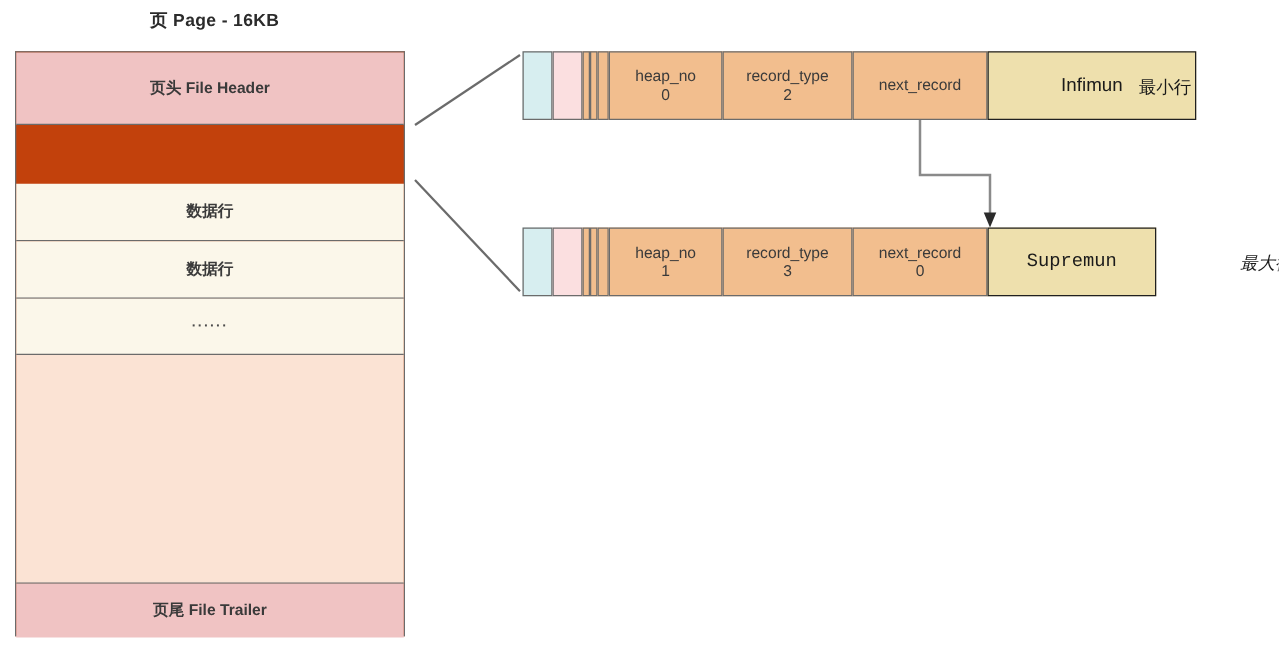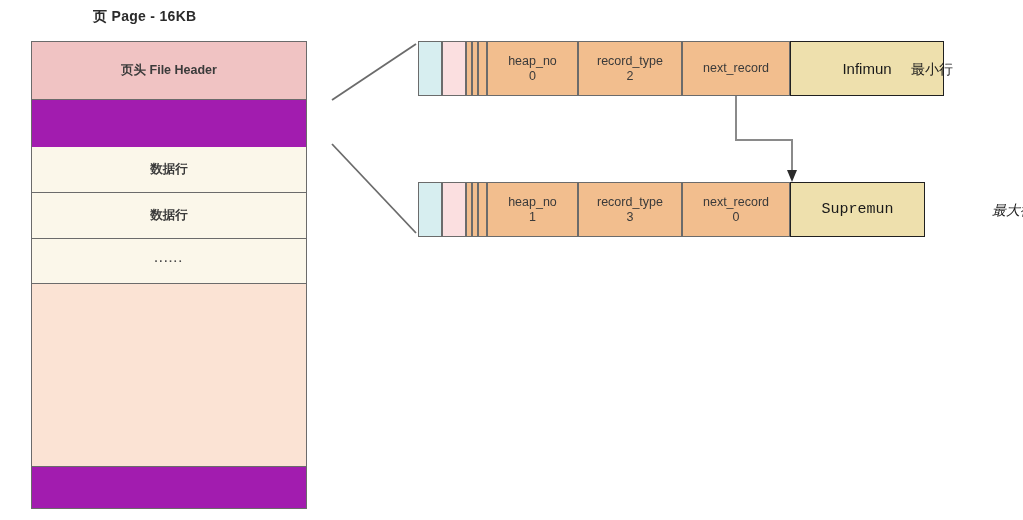--- a/index.html
+++ b/index.html
@@ -16,40 +16,40 @@
     position: relative;
     width: 1023px;
     height: 520px;
     background: #ffffff;
     overflow: hidden;
   }
 
   
   .page-title {
     position: absolute;
-    left: 93px;
+    left: 120px;
     top: 8px;
     width: 200px;
     font-size: 14px;
     font-weight: bold;
     color: #2b2b2b;
     letter-spacing: 0.3px;
     white-space: nowrap;
   }
 
   
   .page-box {
     position: absolute;
-    left: 31px;
+    left: 12px;
     top: 41px;
-    width: 276px;
+    width: 312px;
     height: 468px;
     border: 1.6px solid #6b6b6b;
     box-sizing: border-box;
-    background: #a21caf;
+    background: #c2410c;
   }
   .page-row {
     position: absolute;
     left: 0;
     width: 100%;
     box-sizing: border-box;
     display: flex;
     align-items: center;
     justify-content: center;
     font-size: 12.5px;
@@ -137,41 +137,44 @@
       <span class="row-label">数据行</span>
     </div>
     <div class="page-row" style="top: 151px; height: 46px; background: rgb(251, 247, 234);">
       <span class="row-label">数据行</span>
     </div>
     <div class="page-row" style="top: 197px; height: 45px; background: rgb(251, 247, 234);">
       <span class="row-label dots-label">······</span>
     </div>
     <div class="page-row" style="top: 242px; height: 183px; background: rgb(251, 227, 212);">
       <span class="row-label"></span>
+    </div>
+    <div class="page-row last" style="top: 425px; height: 43px; background: rgb(240, 195, 195);">
+      <span class="row-label">页尾 File Trailer</span>
     </div>
   </div>
 
   <div class="record-row" id="record-0" style="top: 41px; left: 0px; width: 1023px;">
       <div class="rec-cell cell-blue" style="left: 418px; width: 24px;"></div>
       <div class="rec-cell cell-pink" style="left: 442px; width: 24px;"></div>
       <div class="rec-cell cell-orange" style="left: 466px; width: 6px;"></div>
       <div class="rec-cell cell-orange" style="left: 472px; width: 6px;"></div>
       <div class="rec-cell cell-orange" style="left: 478px; width: 9px;"></div>
       <div class="rec-cell cell-orange" style="left: 487px; width: 91px;">
         <span class="cell-name">heap_no</span>
         <span class="cell-val">0</span>
       </div>
       <div class="rec-cell cell-orange" style="left: 578px; width: 104px;">
         <span class="cell-name">record_type</span>
         <span class="cell-val">2</span>
       </div>
       <div class="rec-cell cell-orange" style="left: 682px; width: 108px;">
         <span class="cell-name">next_record</span>
       </div>
-      <div class="value-box" style="left: 790px; width: 154px;">Infimun</div>
+      <div class="value-box" style="left: 790px; width: 167px;">Infimun</div>
       <div class="side-label" style="left: 911px; top: 20px;">最小行</div>
     </div>
 
   <div class="record-row" id="record-1" style="top: 182px; left: 0px; width: 1023px;">
       <div class="rec-cell cell-blue" style="left: 418px; width: 24px;"></div>
       <div class="rec-cell cell-pink" style="left: 442px; width: 24px;"></div>
       <div class="rec-cell cell-orange" style="left: 466px; width: 6px;"></div>
       <div class="rec-cell cell-orange" style="left: 472px; width: 6px;"></div>
       <div class="rec-cell cell-orange" style="left: 478px; width: 9px;"></div>
       <div class="rec-cell cell-orange" style="left: 487px; width: 91px;">

